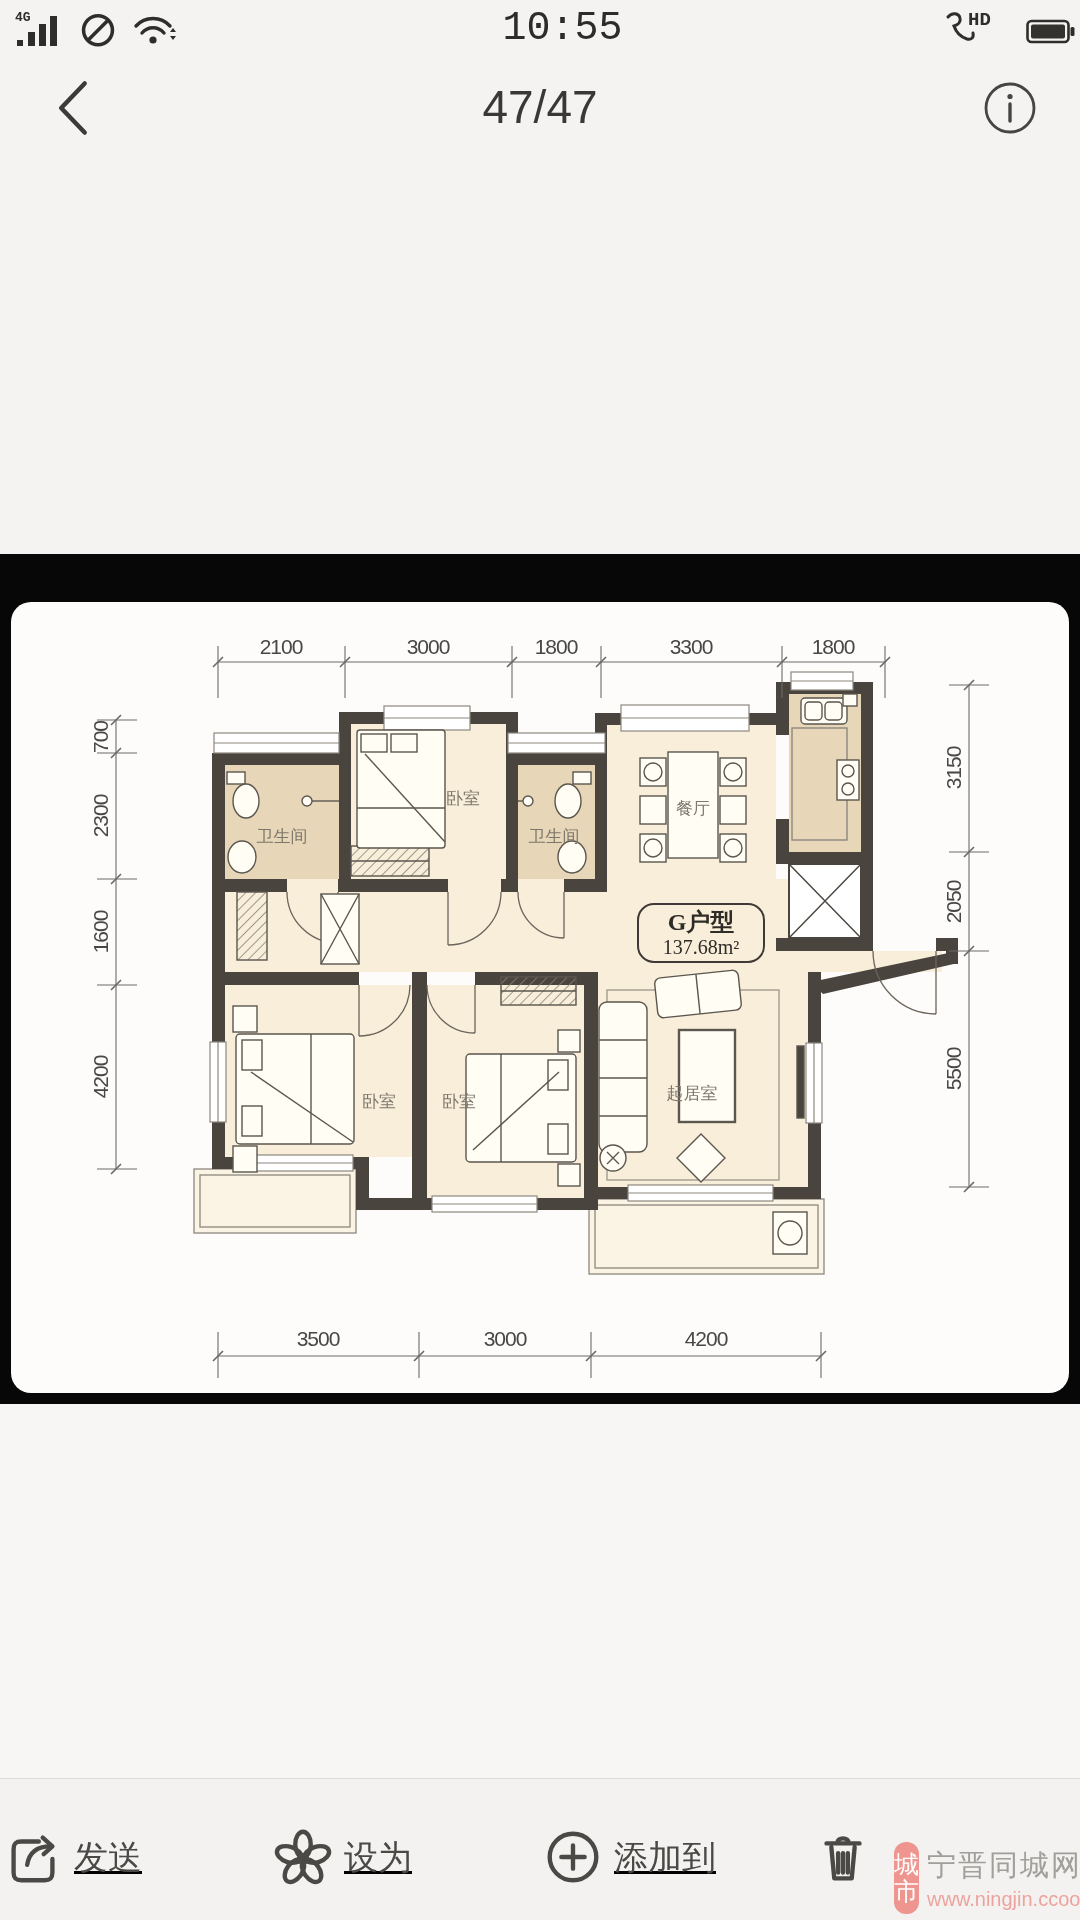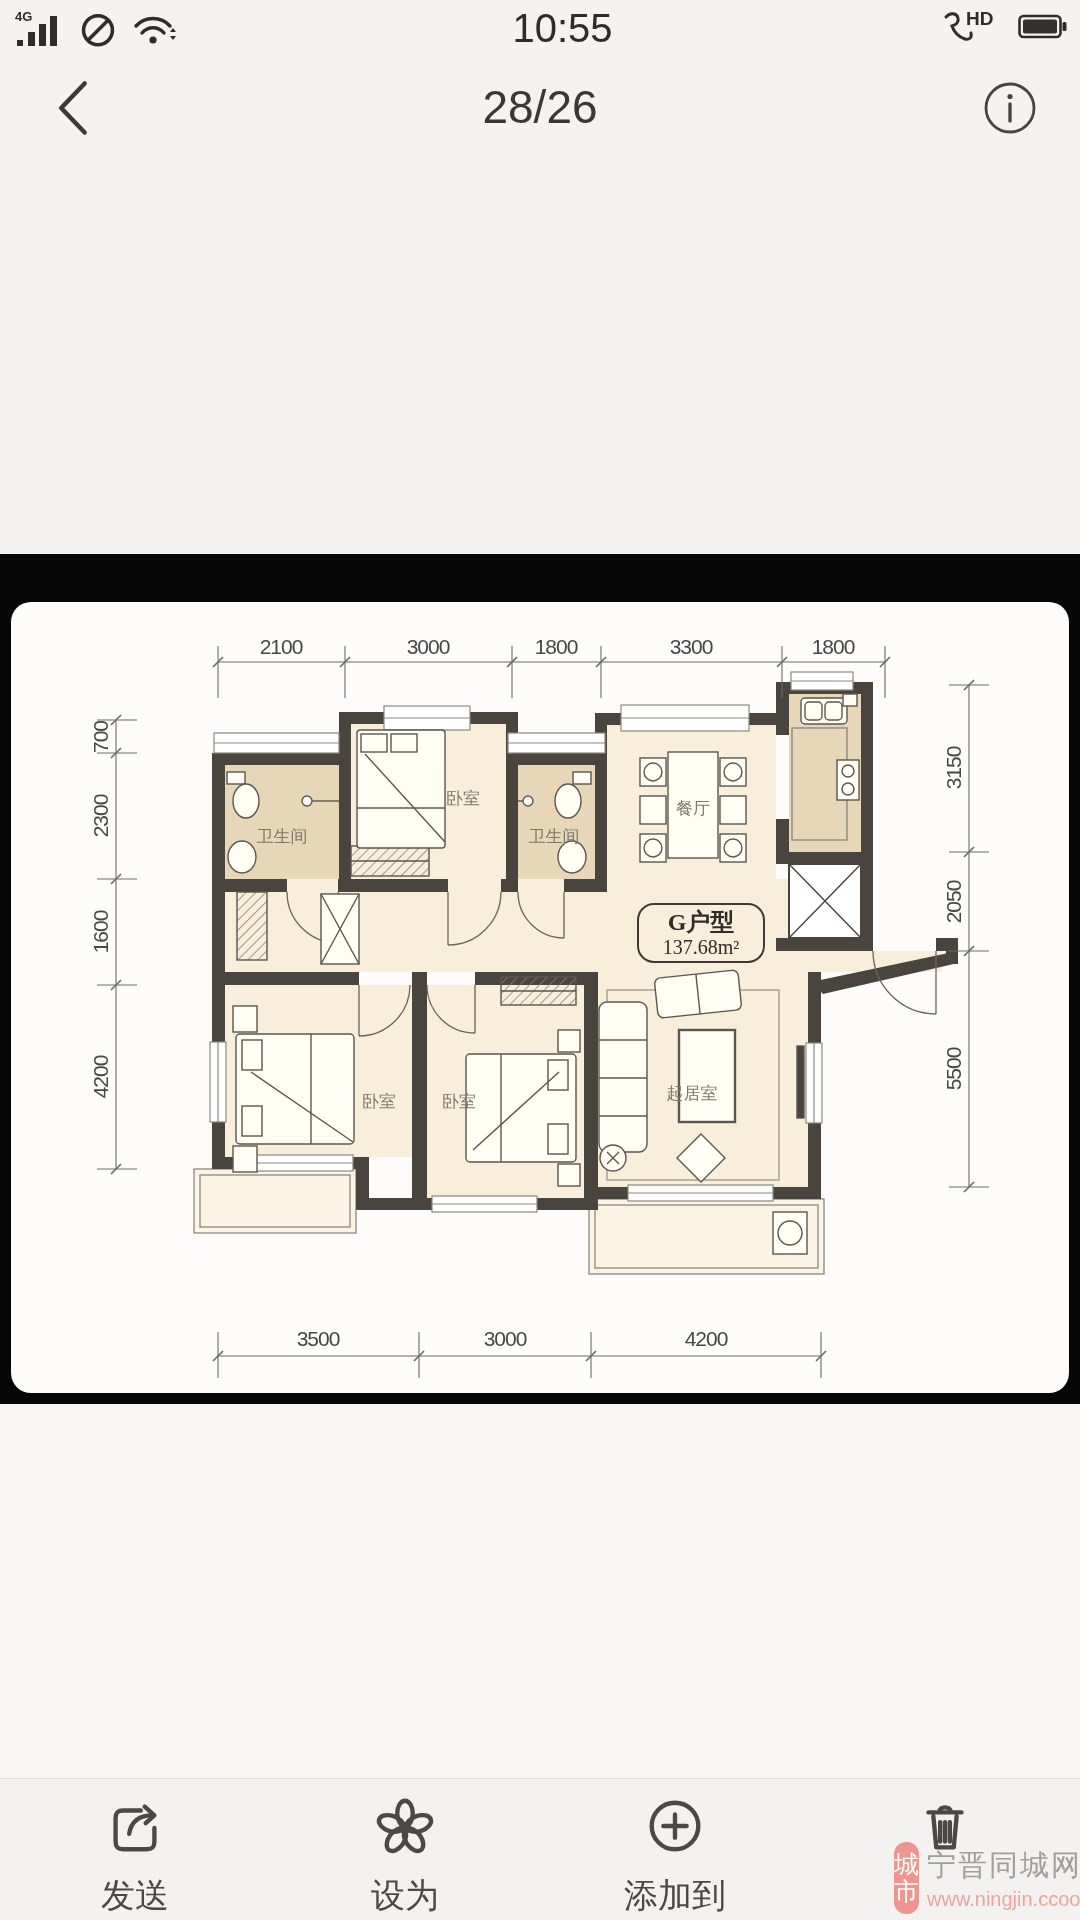--- a/index.html
+++ b/index.html
@@ -1,37 +1,37 @@
 <!DOCTYPE html>
 <html><head>
 <meta charset="utf-8">
 <style>
   html,body{margin:0;padding:0;background:#222;}
   .phone{position:relative;width:1080px;height:1920px;margin:0 auto;overflow:hidden;
          background:#f5f3f2;font-family:"Liberation Sans",sans-serif;}
   
-  .status-bar{position:absolute;left:0;top:0;width:1080px;height:54px;}
+  .status-bar{position:absolute;left:0;top:0;width:1080px;height:54px;font-family:Liberation Mono, monospace;}
   .sb-left{position:absolute;left:14px;top:8px;display:flex;align-items:flex-end;gap:12px;}
   .sb-time{position:absolute;left:0;right:0;top:6px;text-align:center;font-size:40px;color:#2e2c2a;padding-left:45px;}
-  .sb-right{position:absolute;right:12px;top:8px;display:flex;align-items:center;gap:20px;}
+  .sb-right{position:absolute;right:4px;top:8px;display:flex;align-items:flex-end;gap:26px;}
   .nav-bar{position:absolute;left:0;top:54px;width:1080px;height:106px;}
   .back-btn{position:absolute;left:44px;top:22px;width:60px;height:64px;}
   .nav-counter{position:absolute;left:0;right:0;top:26px;text-align:center;font-size:46px;color:#3a3836;}
   .info-btn{position:absolute;right:40px;top:24px;width:60px;height:60px;}
   
   .viewer{position:absolute;left:0;top:530px;width:1080px;height:874px;background:#070707;margin-top:24px;}
   .photo-card{position:absolute;left:11px;top:48px;width:1058px;height:791px;background:#fdfcfa;
               border-radius:20px;overflow:hidden;}
   .photo-card svg{display:block;width:100%;height:100%;}
   
   .bottom-gap{position:absolute;left:0;top:1404px;width:1080px;height:374px;background:#f7f6f5;}
   .toolbar{position:absolute;left:0;top:1778px;width:1080px;height:142px;background:#f3f2f1;
            border-top:1px solid #dedcdb;display:flex;}
-  .tool{flex:1 1 0;display:flex;flex-direction:column;align-items:center;justify-content:flex-start;
-        padding-top:14px;gap:19px;}
+  .tool{flex:1 1 0;display:flex;flex-direction:row;align-items:center;justify-content:flex-start;
+        padding-top:14px;gap:8px;text-decoration:underline;}
   .tool svg{width:66px;height:66px;}
   .tool .tlabel{font-size:34px;color:#4b4946;line-height:1;}
   .watermark{position:absolute;left:894px;top:1842px;width:186px;display:flex;gap:8px;opacity:.92;z-index:5;}
   .wm-seal{width:56px;height:72px;background:#ee8e87;border-radius:12px;color:#fff;
            display:flex;flex-direction:column;align-items:center;justify-content:center;
            font-size:25px;line-height:1.1;font-family:"Liberation Serif",serif;}
   .wm-col{display:flex;flex-direction:column;justify-content:center;}
   .wm-name{font-size:29px;color:#9a9894;font-family:"Liberation Serif",serif;letter-spacing:2px;}
   .wm-url{font-size:20px;color:#ec9d96;margin-top:2px;}
   
@@ -75,21 +75,21 @@
         <rect x="5" y="6.5" width="34" height="14" rx="2" fill="#34322f"></rect>
         <rect x="44.5" y="9" width="4" height="9" rx="1.5" fill="#2f2d2b"></rect>
       </svg>
     </div>
   </div>
 
   <div class="nav-bar">
     <svg class="back-btn" viewBox="0 0 46 60">
       <polyline points="33,7 11,30 33,53" stroke="#3c3a38" stroke-width="4.2" fill="none" stroke-linecap="round" stroke-linejoin="round"></polyline>
     </svg>
-    <div class="nav-counter">28/26</div>
+    <div class="nav-counter">47/47</div>
     <svg class="info-btn" viewBox="0 0 60 60">
       <circle cx="30" cy="30" r="24" stroke="#474543" stroke-width="2.8" fill="none"></circle>
       <line x1="30" y1="26" x2="30" y2="43" stroke="#474543" stroke-width="3.4" stroke-linecap="round"></line>
       <circle cx="30" cy="18.5" r="2.6" fill="#474543"></circle>
     </svg>
   </div>
 
   <div class="viewer">
     <div class="photo-card">
       <svg viewBox="0 0 1058 791">

